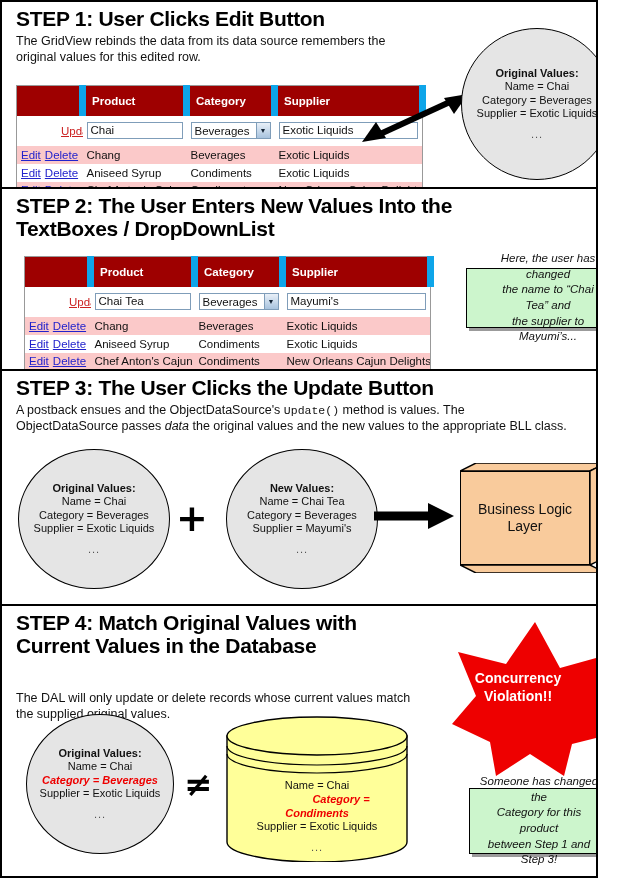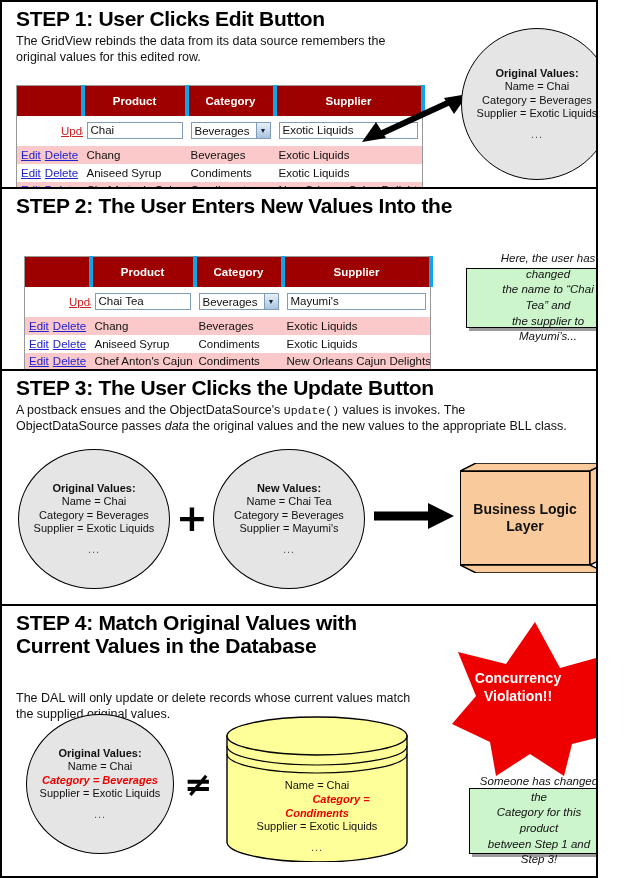--- a/index.html
+++ b/index.html
@@ -53,22 +53,22 @@
     font-size: 11.5px;
     background: #fff;
     border: 1px solid #999;
   }
   .gv th {
     background: #9e0000;
     color: #fff;
     font-weight: bold;
     font-size: 11.5px;
     height: 30px;
-    text-align: center;
-    border-right: 4px solid #0ea5e9;
+    text-align: left;
+    border-right: 7px solid #0ea5e9;
     padding: 0 6px;
   }
   .gv th.cmd { width: 66px; }
   .gv th.prod { width: 104px; }
   .gv th.cat { width: 88px; }
   .gv th.sup { width: 148px; }
   .gv td {
     padding: 1px 4px;
     height: 18px;
     color: #111;
@@ -146,21 +146,21 @@
   .box3d .face {
     position: absolute; left: 0; top: 8px;
     width: 130px; height: 94px;
     background: #f9cb9c;
     border: 1.5px solid #000;
     display: flex; align-items: center; justify-content: center;
     text-align: center;
     z-index: 2;
   }
   .box3d .face span {
-    font-weight: bold; font-size: 14px; color: #111; line-height: 1.25;
+    font-weight: normal; font-size: 14px; color: #111; line-height: 1.25;
   }
   .box3d .side {
     position: absolute; left: 0; top: 0;
     width: 146px; height: 110px; z-index: 1;
   }
 
   .plus-sign {
     position: absolute;
     font-size: 38px; font-weight: bold; color: #000;
     font-family: "DejaVu Sans", sans-serif;
@@ -266,20 +266,21 @@
         <span>Category = Beverages</span><br>
         <span>Supplier = Exotic Liquids</span>
         <span class="dots">...</span>
       </div>
     </div>
   </div>
 
   <div class="step" style="height:182px;">
     <h1 class="step-title">
       <span>STEP 2: The User Enters New Values Into the</span><br>
+      <span>TextBoxes / DropDownList</span>
     </h1>
 
     <table class="gv" style="position:absolute; left:22px; top:67px; width:366px;">
       <tbody>
           <tr>
         <th class="cmd"></th>
         <th class="prod">Product</th>
         <th class="cat">Category</th>
         <th class="sup">Supplier</th>
       </tr>
@@ -332,37 +333,37 @@
         <span>Here, the user has changed</span><br>
         <span>the name to “Chai Tea” and</span><br>
         <span>the supplier to Mayumi’s...</span>
       </div>
     </div>
   </div>
 
   <div class="step" style="height:235px;">
     <h1 class="step-title">STEP 3: The User Clicks the Update Button</h1>
     <p class="step-desc" style="max-width:610px;">
-      <span>A postback ensues and the ObjectDataSource's </span><span class="mono">Update()</span><span> values is invokes. The</span><br>
+      <span>A postback ensues and the ObjectDataSource's </span><span class="mono">Update()</span><span> method is values. The</span><br>
       <span>ObjectDataSource passes </span><span class="ital">data</span><span> the original values and the new values to the appropriate BLL class.</span>
     </p>
 
     <div class="ellipse-shape" style="left:16px; top:78px; width:152px; height:140px;">
       <div class="inner">
         <span class="hd">Original Values:</span><br>
         <span>Name = Chai</span><br>
         <span>Category = Beverages</span><br>
         <span>Supplier = Exotic Liquids</span>
         <span class="dots">...</span>
       </div>
     </div>
 
     <div class="plus-sign" style="left:174px; top:128px;">+</div>
 
-    <div class="ellipse-shape" style="left:211px; top:78px; width:152px; height:140px;">
+    <div class="ellipse-shape" style="left:224px; top:78px; width:152px; height:140px;">
       <div class="inner">
         <span class="hd">New Values:</span><br>
         <span>Name = Chai Tea</span><br>
         <span>Category = Beverages</span><br>
         <span>Supplier = Mayumi's</span>
         <span class="dots">...</span>
       </div>
     </div>
 
     <svg class="arrow-svg" style="left:372px; top:130px;" width="82" height="30" viewBox="0 0 82 30">

